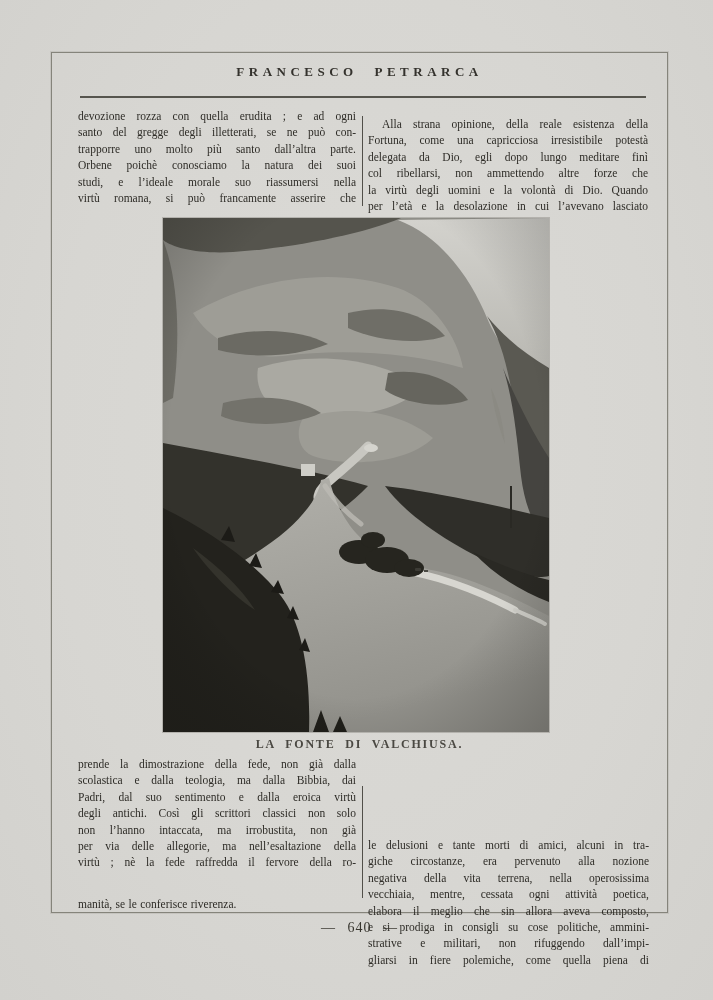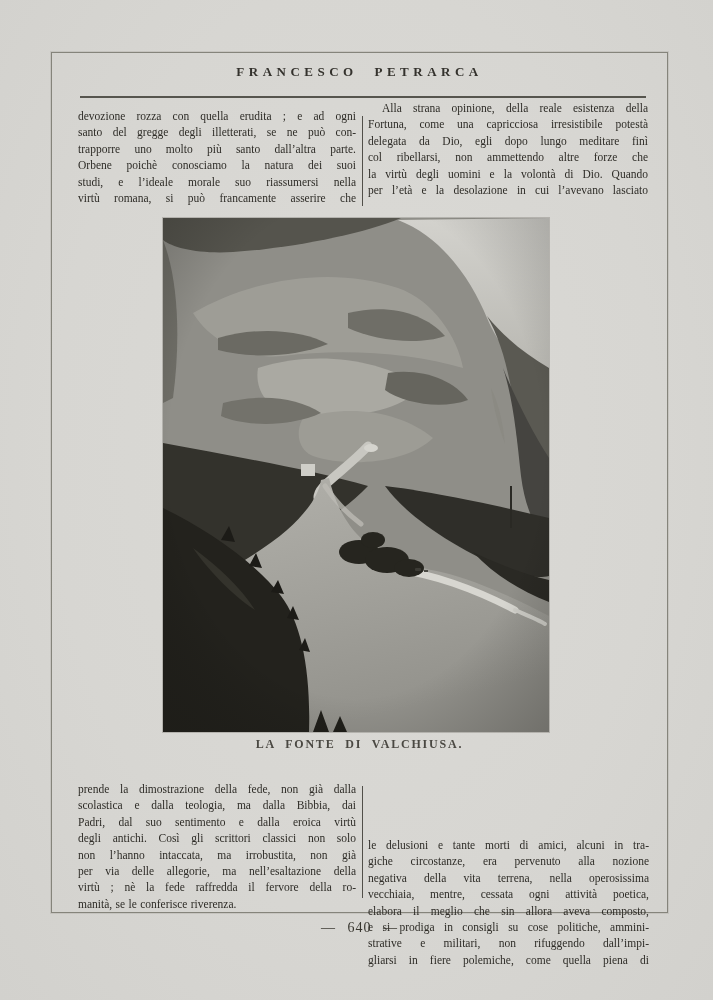--- a/index.html
+++ b/index.html
@@ -64,21 +64,21 @@
   <div class="header-title">FRANCESCO PETRARCA</div>
   <div class="header-rule"></div>
 
   <div class="coltext" style="left:78px;top:108px;width:278px;">devozione rozza con quella erudita ; e ad ogni
 santo del gregge degli illetterati, se ne può con-
 trapporre uno molto più santo dall’altra parte.
 Orbene poichè conosciamo la natura dei suoi
 studi, e l’ideale morale suo riassumersi nella
 virtù romana, si può francamente asserire che</div>
   <div class="col-divider" style="left:362px;top:116px;height:90px;"></div>
-  <div class="coltext indent-first" style="left:368px;top:100px;width:280px;">Alla strana opinione, della reale esistenza della
+  <div class="coltext indent-first" style="left:368px;top:116px;width:280px;">Alla strana opinione, della reale esistenza della
 Fortuna, come una capricciosa irresistibile potestà
 delegata da Dio, egli dopo lungo meditare finì
 col ribellarsi, non ammettendo altre forze che
 la virtù degli uomini e la volontà di Dio. Quando
 per l’età e la desolazione in cui l’avevano lasciato</div>
 
   <div class="photo">
     <svg viewBox="0 0 386 514" width="386" height="514">
       <defs>
         <linearGradient id="sky" x1="0" y1="0" x2="0" y2="1">
@@ -157,21 +157,21 @@
         <path d="M30,330 C55,348 78,370 92,392 C70,378 45,352 30,330 Z" fill="#34332c"></path>
         <path d="M150,514 l8,-22 8,22 Z M170,514 l7,-16 7,16 Z" fill="#201f1a"></path>
       </g>
 
       <rect width="386" height="514" fill="url(#vig)"></rect>
     </svg>
   </div>
 
   <div class="figure-caption">LA FONTE DI VALCHIUSA.</div>
 
-  <div class="coltext" style="left:78px;top:781px;width:278px;">prende la dimostrazione della fede, non già dalla
+  <div class="coltext" style="left:78px;top:756px;width:278px;">prende la dimostrazione della fede, non già dalla
 scolastica e dalla teologia, ma dalla Bibbia, dai
 Padri, dal suo sentimento e dalla eroica virtù
 degli antichi. Così gli scrittori classici non solo
 non l’hanno intaccata, ma irrobustita, non già
 per via delle allegorie, ma nell’esaltazione della
 virtù ; nè la fede raffredda il fervore della ro-</div>
   <div class="coltext plain-last" style="left:78px;top:896px;width:278px;">manità, se le conferisce riverenza.</div>
   <div class="col-divider" style="left:362px;top:786px;height:112px;"></div>
   <div class="coltext" style="left:368px;top:811px;width:281px;margin-top:26px;">le delusioni e tante morti di amici, alcuni in tra-
 giche circostanze, era pervenuto alla nozione

